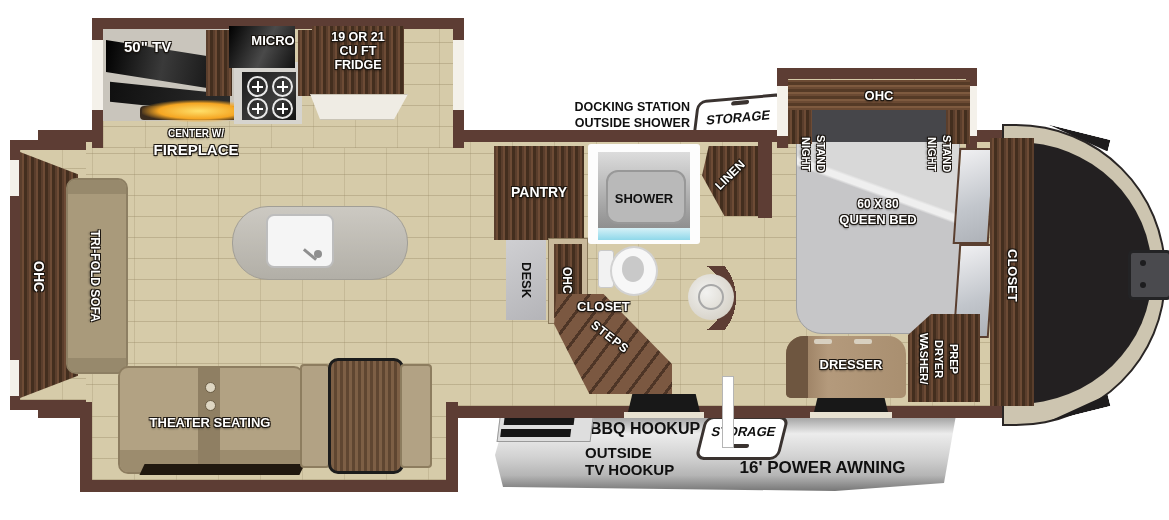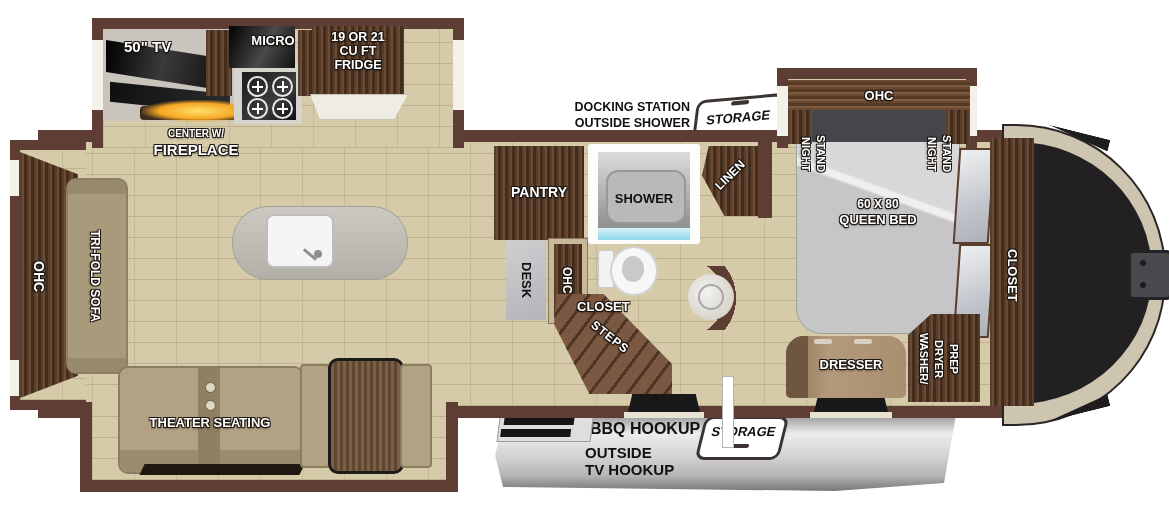--- a/index.html
+++ b/index.html
@@ -33,20 +33,21 @@
 <div id="stage">
 
   <div class="abs" style="left:495px;top:413px;width:464px;height:80px;
               clip-path:polygon(12px 0,461px 2px,449px 70px,340px 78px,8px 74px,0 42px);
               background:linear-gradient(180deg,#8f8f8f 0,#ececec 26%,#d2d2d2 55%,#b5b5b5 78%,#6f6f6f 100%);"></div>
   <div class="abs bl" style="left:585px;top:420px;width:120px;font-size:16px;text-align:center;">BBQ HOOKUP</div>
   <div class="abs" style="left:585px;top:444px;width:120px;text-align:left;">
       <div class="bl" style="font-size:15px;">OUTSIDE</div>
       <div class="bl" style="font-size:15px;">TV HOOKUP</div>
   </div>
+  <div class="abs bl" style="left:735px;top:458px;width:175px;font-size:17px;text-align:center;">16' POWER AWNING</div>
 
   <div class="abs badge" style="left:700px;top:416px;width:78px;height:38px;transform:skewX(-14deg);">
       <div class="bl ctr" style="width:100%;height:24px;font-size:13px;">STORAGE</div>
       <div class="dash"></div>
   </div>
 
   <div class="abs" style="left:500px;top:386px;width:92px;height:54px;background:#dedede;border:1px solid #9a9a9a;transform:skewX(-7deg);">
       <div class="tread" style="left:10px;top:6px;"></div>
       <div class="tread" style="left:7px;top:18px;"></div>
       <div class="tread" style="left:4px;top:30px;"></div>

